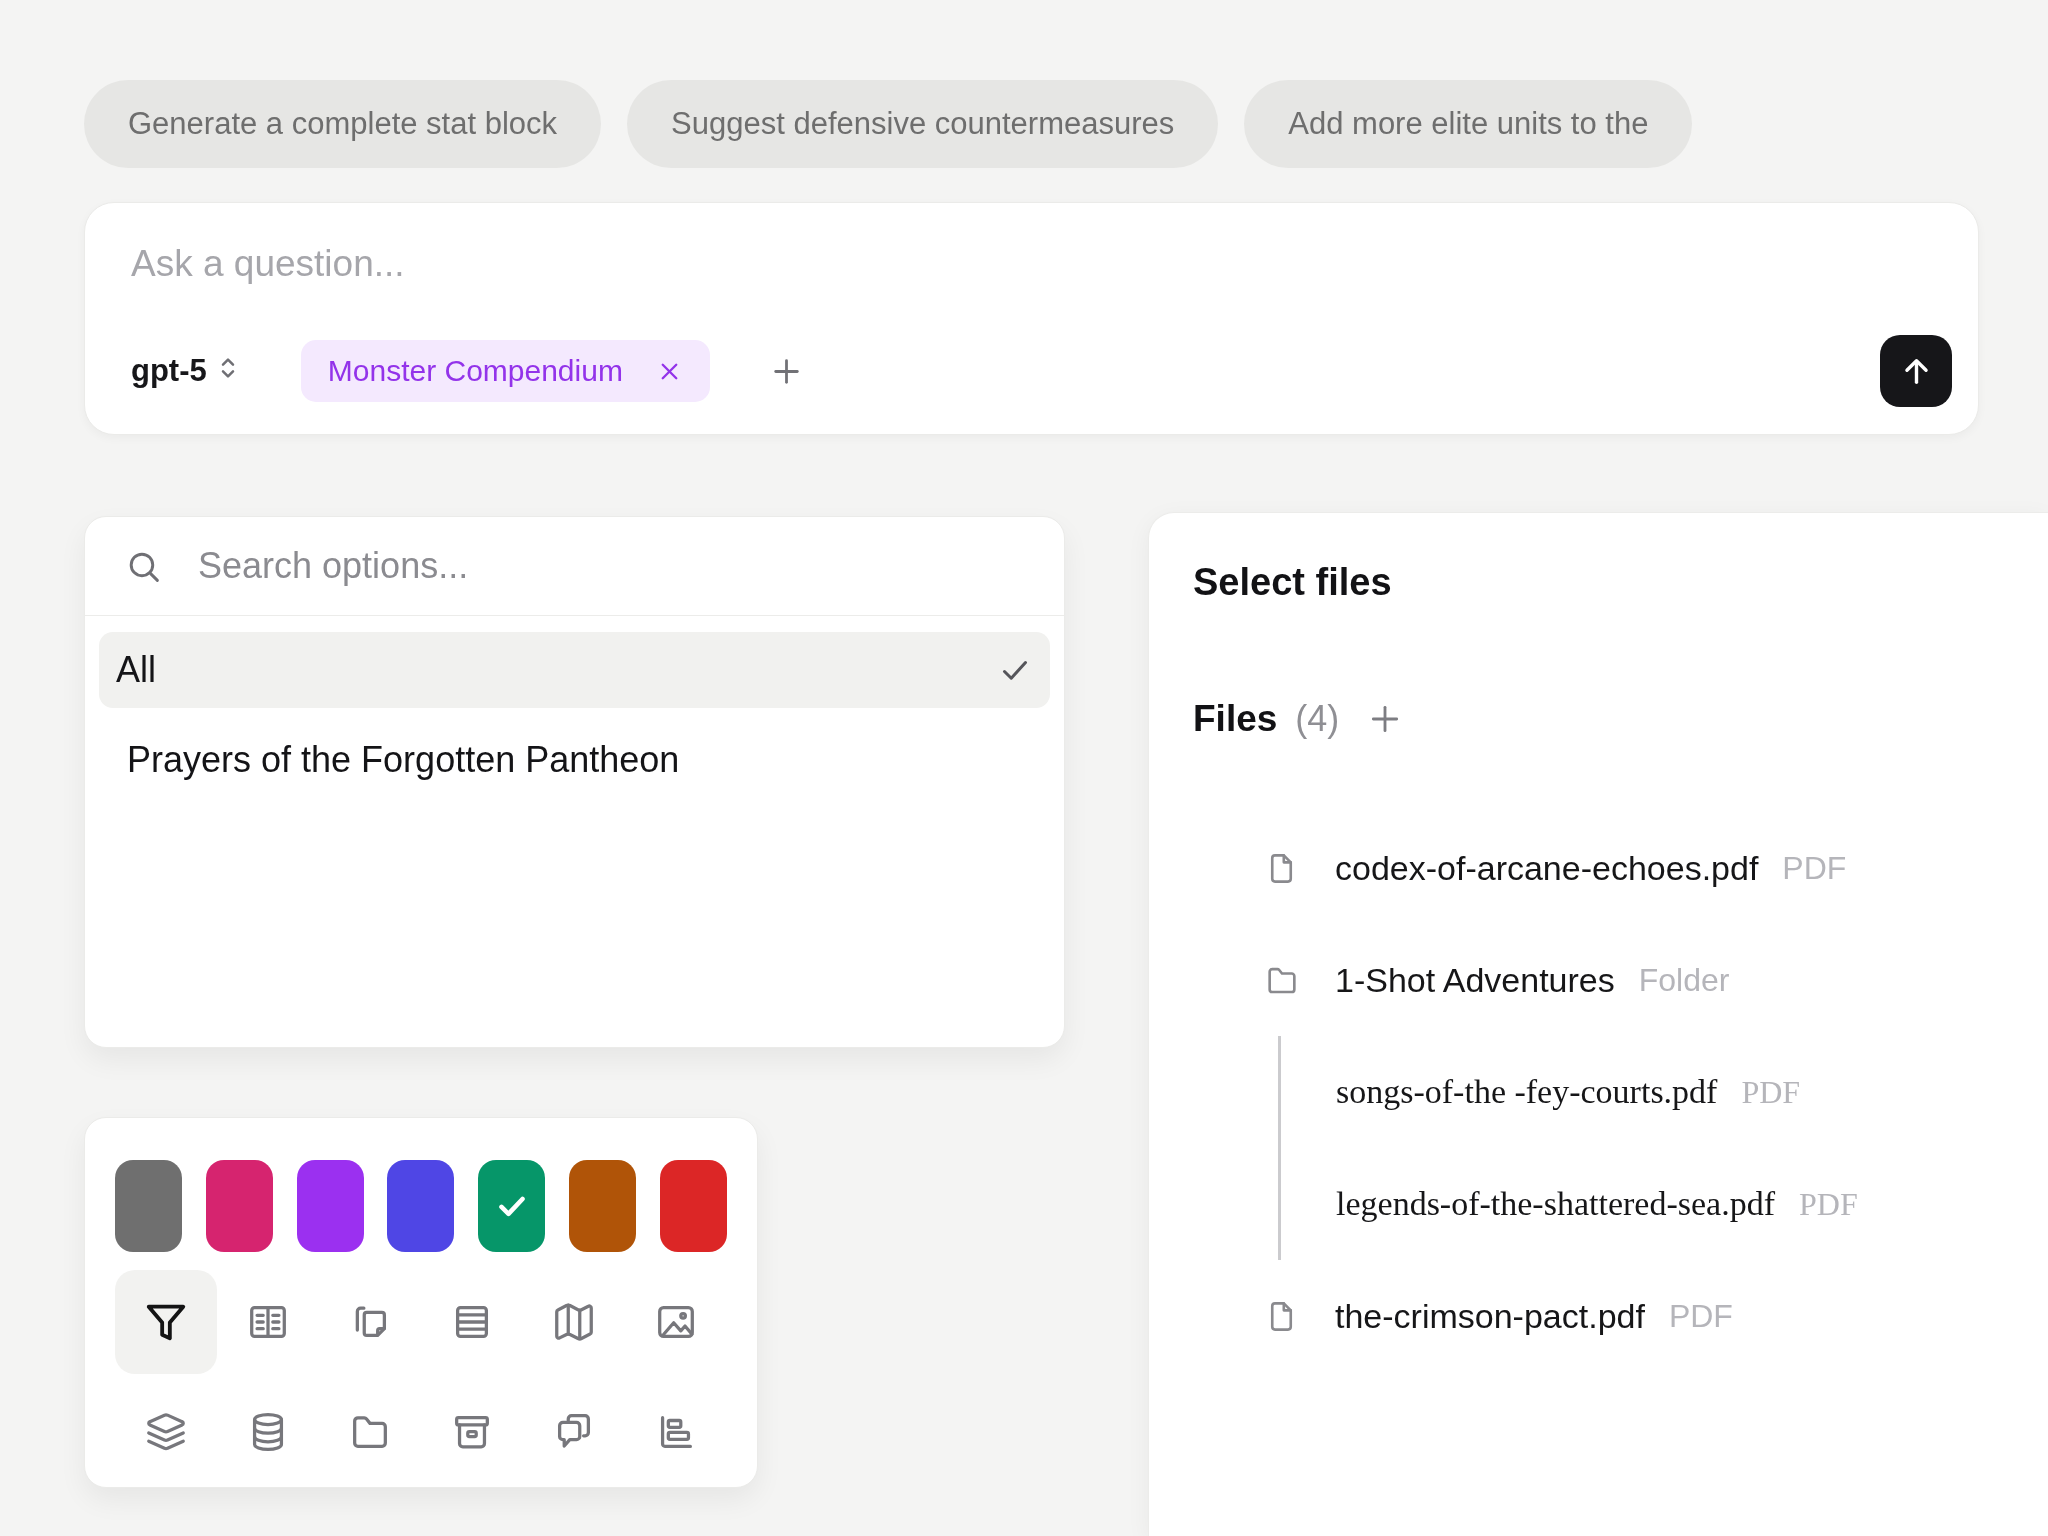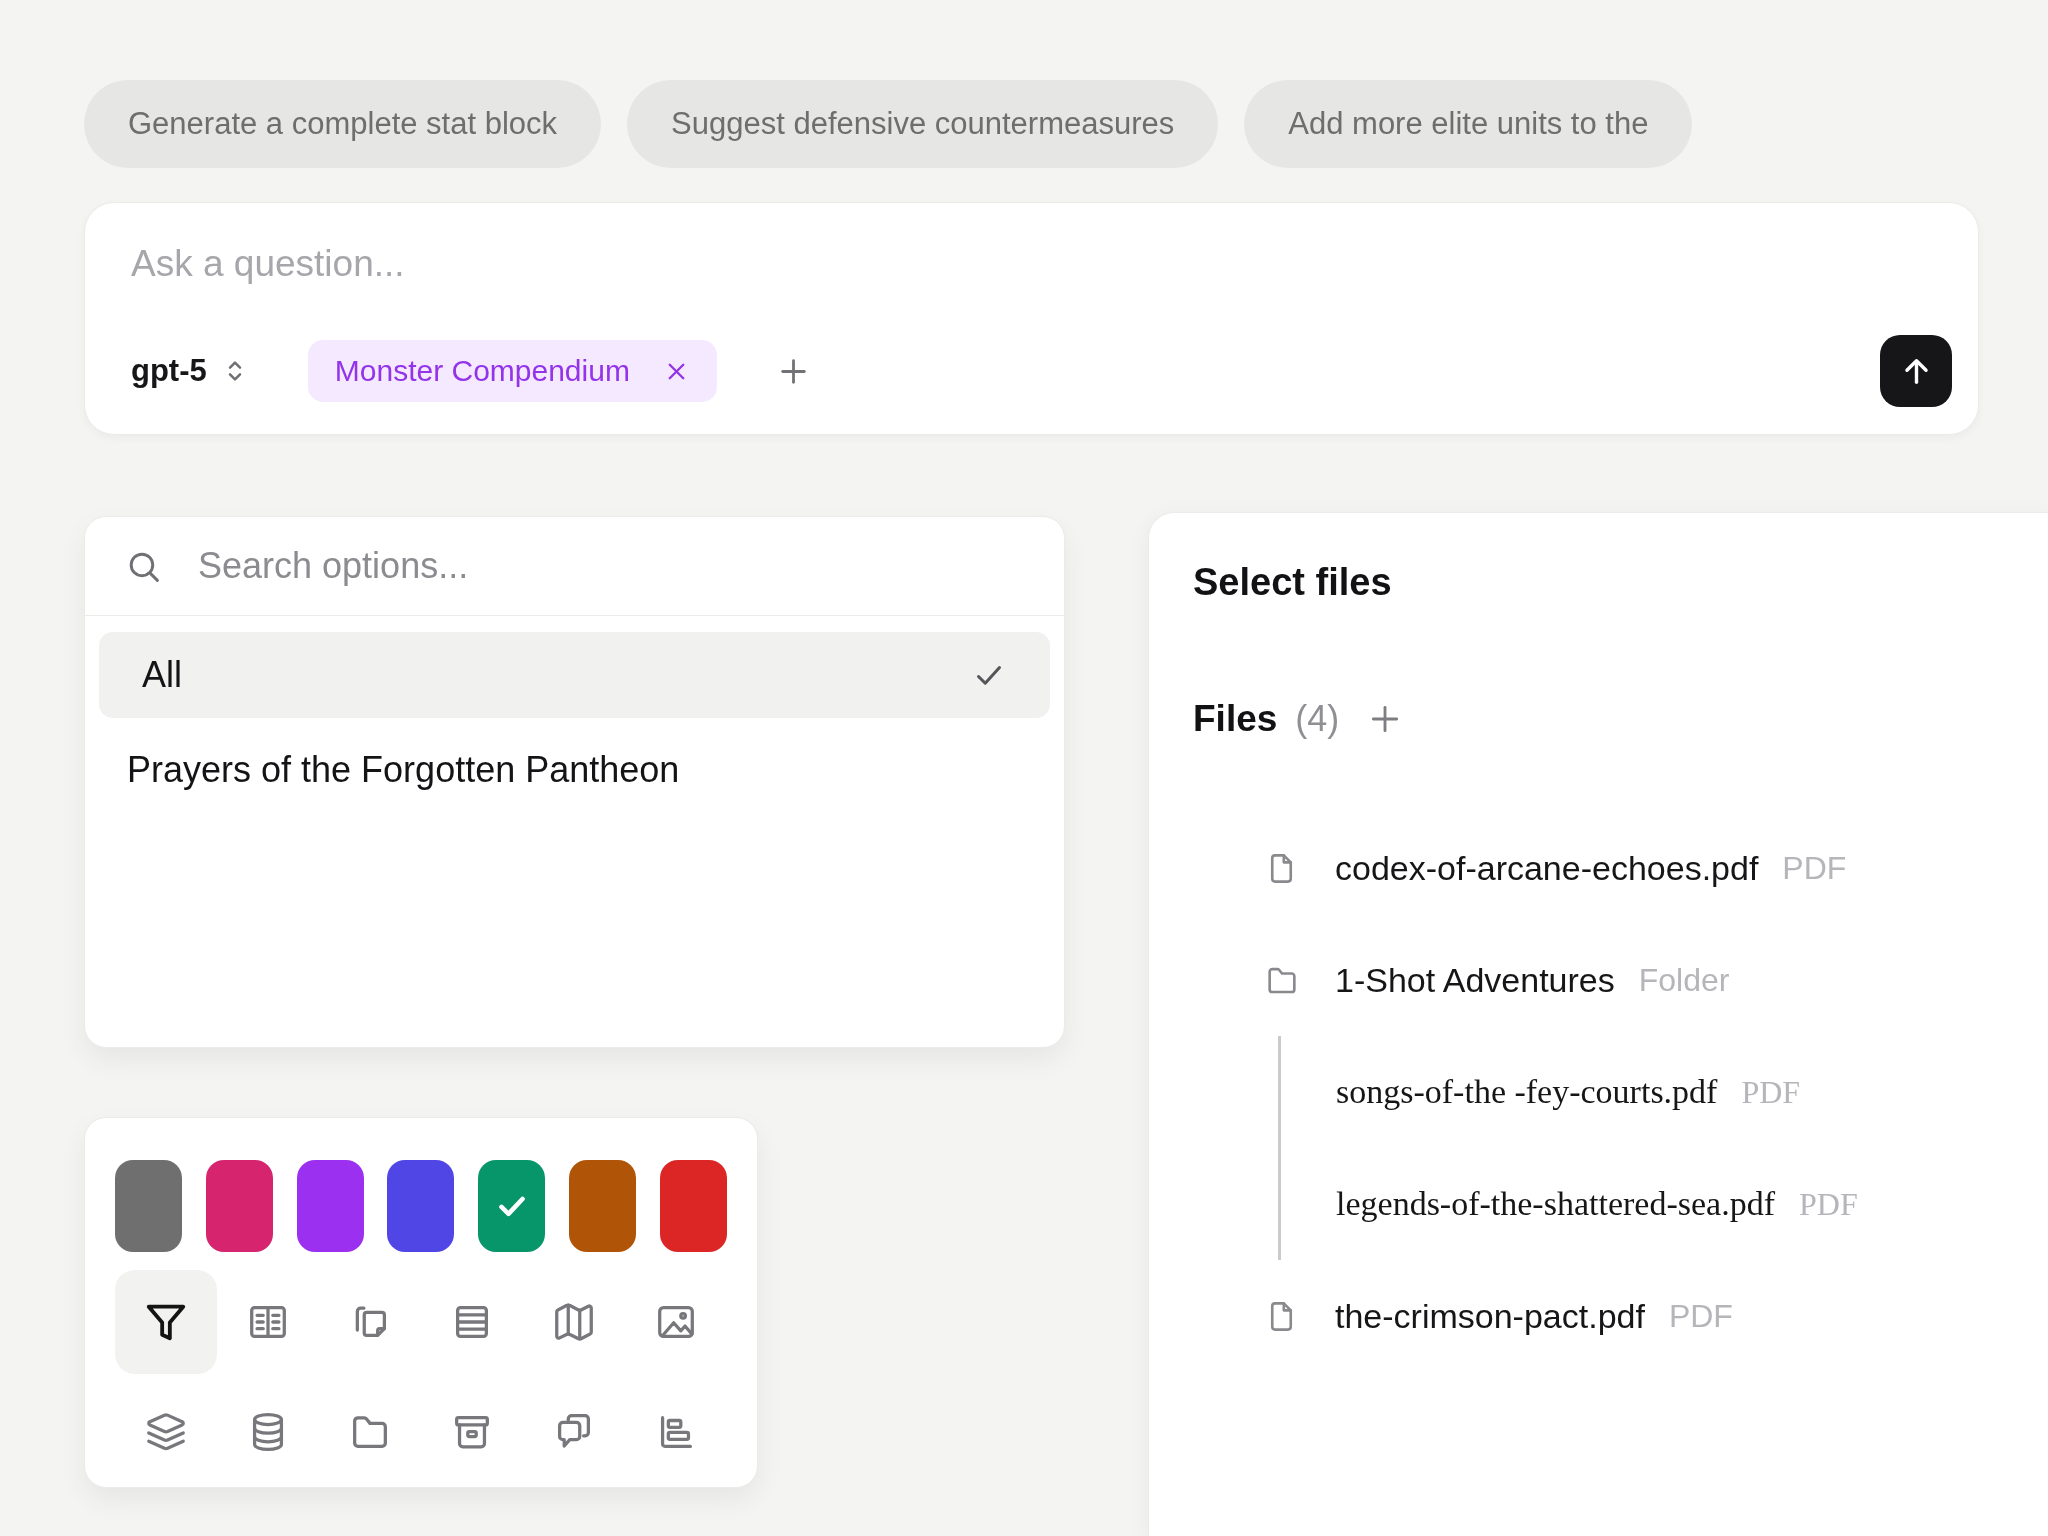--- a/index.html
+++ b/index.html
@@ -13,36 +13,36 @@
   .chips-fade{position:absolute;top:70px;right:0;width:280px;height:112px;pointer-events:none;
         background:linear-gradient(to right, rgba(244,244,243,0), #f4f4f3 82%);}
 
   
   .composer{position:absolute;left:84px;top:202px;width:1895px;height:233px;background:#ffffff;
         border:1.5px solid #ebebe9;border-radius:30px;box-sizing:border-box;box-shadow:0 3px 10px rgba(0,0,0,0.04);}
   .composer-input{position:absolute;left:46px;top:32px;width:1100px;height:58px;border:none;outline:none;
         background:transparent;font-size:37px;color:#232326;font-family:inherit;padding:0;}
   .composer-input::placeholder{color:#a6a6ab;}
   .composer-row{position:absolute;left:46px;right:26px;bottom:26px;height:74px;display:flex;align-items:center;}
-  .model{display:flex;align-items:center;gap:13px;cursor:pointer;}
+  .model{display:flex;align-items:flex-start;gap:6px;cursor:pointer;}
   .model-name{font-size:31px;font-weight:bold;color:#17171a;}
   .pill{margin-left:58px;display:flex;align-items:center;gap:33px;height:62px;padding:0 27px;
         background:#f4e9fe;color:#9333ea;border-radius:15px;font-size:30px;cursor:pointer;}
   .add-ctx{margin-left:58px;cursor:pointer;display:flex;align-items:center;}
   .send{margin-left:auto;width:72px;height:72px;border-radius:20px;background:#161619;border:none;
         display:flex;align-items:center;justify-content:center;cursor:pointer;}
 
   
   .options{position:absolute;left:84px;top:516px;width:981px;height:532px;background:#ffffff;
         border:1.5px solid #ebebe9;border-radius:22px;box-sizing:border-box;box-shadow:0 12px 28px rgba(0,0,0,0.06);}
   .search-row{height:98px;display:flex;align-items:center;gap:36px;padding:0 40px;border-bottom:1.5px solid #ececea;}
   .search-input{flex:1;border:none;outline:none;font-size:36px;color:#232326;font-family:inherit;padding:0;background:transparent;}
   .search-input::placeholder{color:#8b8b90;}
-  .opt-all{margin:16px 14px 0;height:86px;background:#f1f1ef;border-radius:14px;display:flex;align-items:center;
-        padding:0 43px;font-size:36px;color:#141417;cursor:pointer;}
+  .opt-all{margin:16px 14px 0;height:76px;background:#f1f1ef;border-radius:14px;display:flex;align-items:center;
+        padding:0 17px;font-size:36px;color:#141417;cursor:pointer;}
   .opt-all .check{margin-left:auto;display:flex;}
   .opt{height:103px;display:flex;align-items:center;padding:0 42px;font-size:36px;color:#141417;cursor:pointer;}
   .opt.first{margin-top:16px;}
 
   
   .palette{position:absolute;left:84px;top:1117px;width:674px;height:371px;background:#ffffff;
         border:1.5px solid #ebebe9;border-radius:22px;box-sizing:border-box;box-shadow:0 12px 28px rgba(0,0,0,0.06);
         padding:42px 30px 0;}
   .swatches{display:flex;justify-content:space-between;}
   .swatch{width:67px;height:92px;border-radius:18px;border:none;cursor:pointer;

